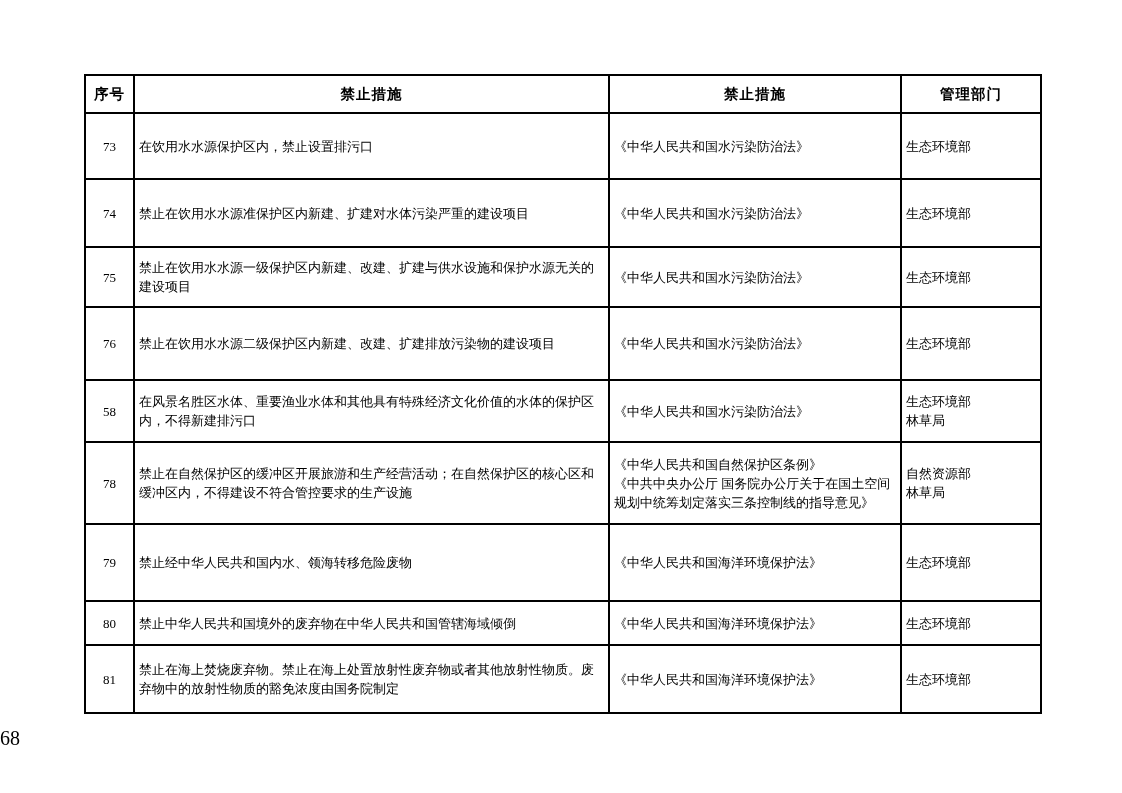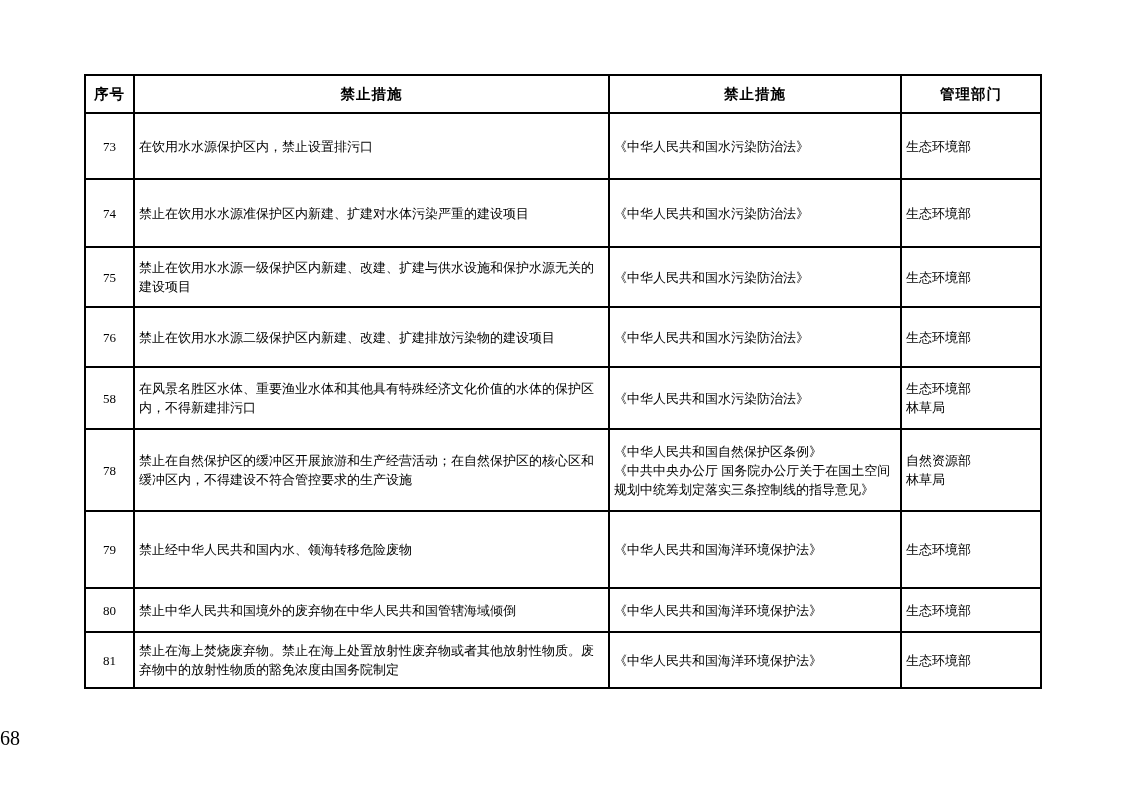--- a/index.html
+++ b/index.html
@@ -51,26 +51,26 @@
   .doc-table td.cell-basis,
   .doc-table td.cell-dept {
     text-align: left;
     padding: 2px 4px;
     white-space: pre-line;
   }
   tr.hrow  { height: 38px; }
   tr.r73   { height: 66px; }
   tr.r74   { height: 68px; }
   tr.r75   { height: 60px; }
-  tr.r76   { height: 60px; }
+  tr.r76   { height: 73px; }
   tr.r77   { height: 62px; }
   tr.r78   { height: 82px; }
   tr.r79   { height: 77px; }
   tr.r80   { height: 44px; }
-  tr.r81   { height: 56px; }
+  tr.r81   { height: 68px; }
 
   .page-number {
     position: absolute;
     top: 726px;
     left: 0;
     width: 100%;
     text-align: left;
     font-size: 20px;
     line-height: 24px;
   }

